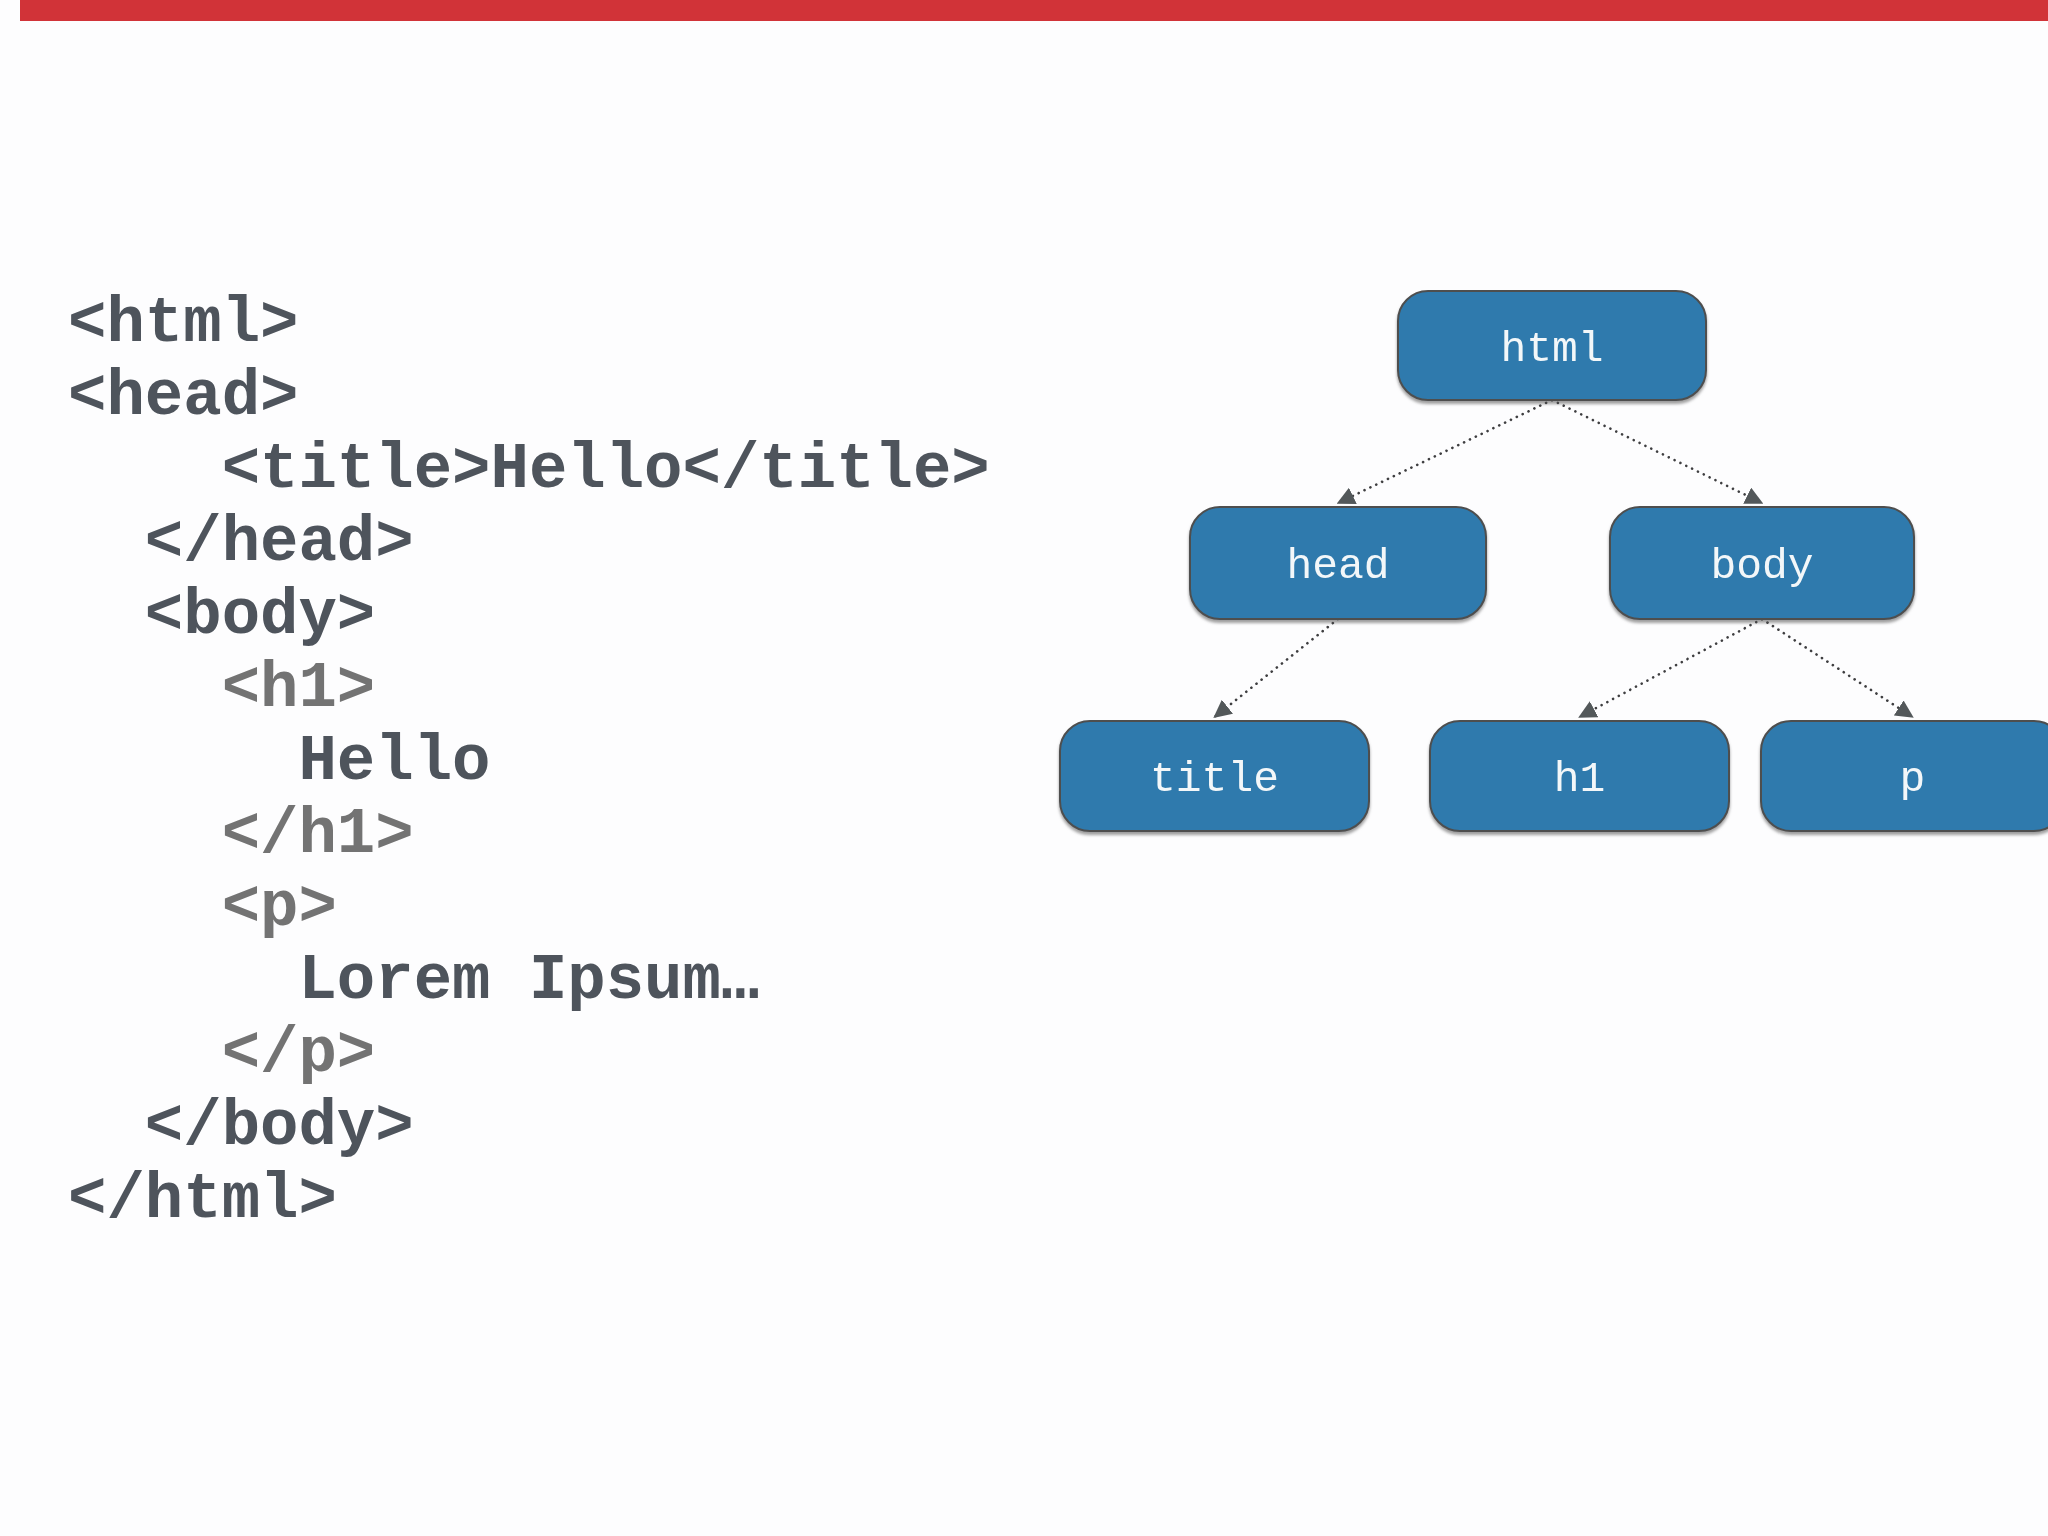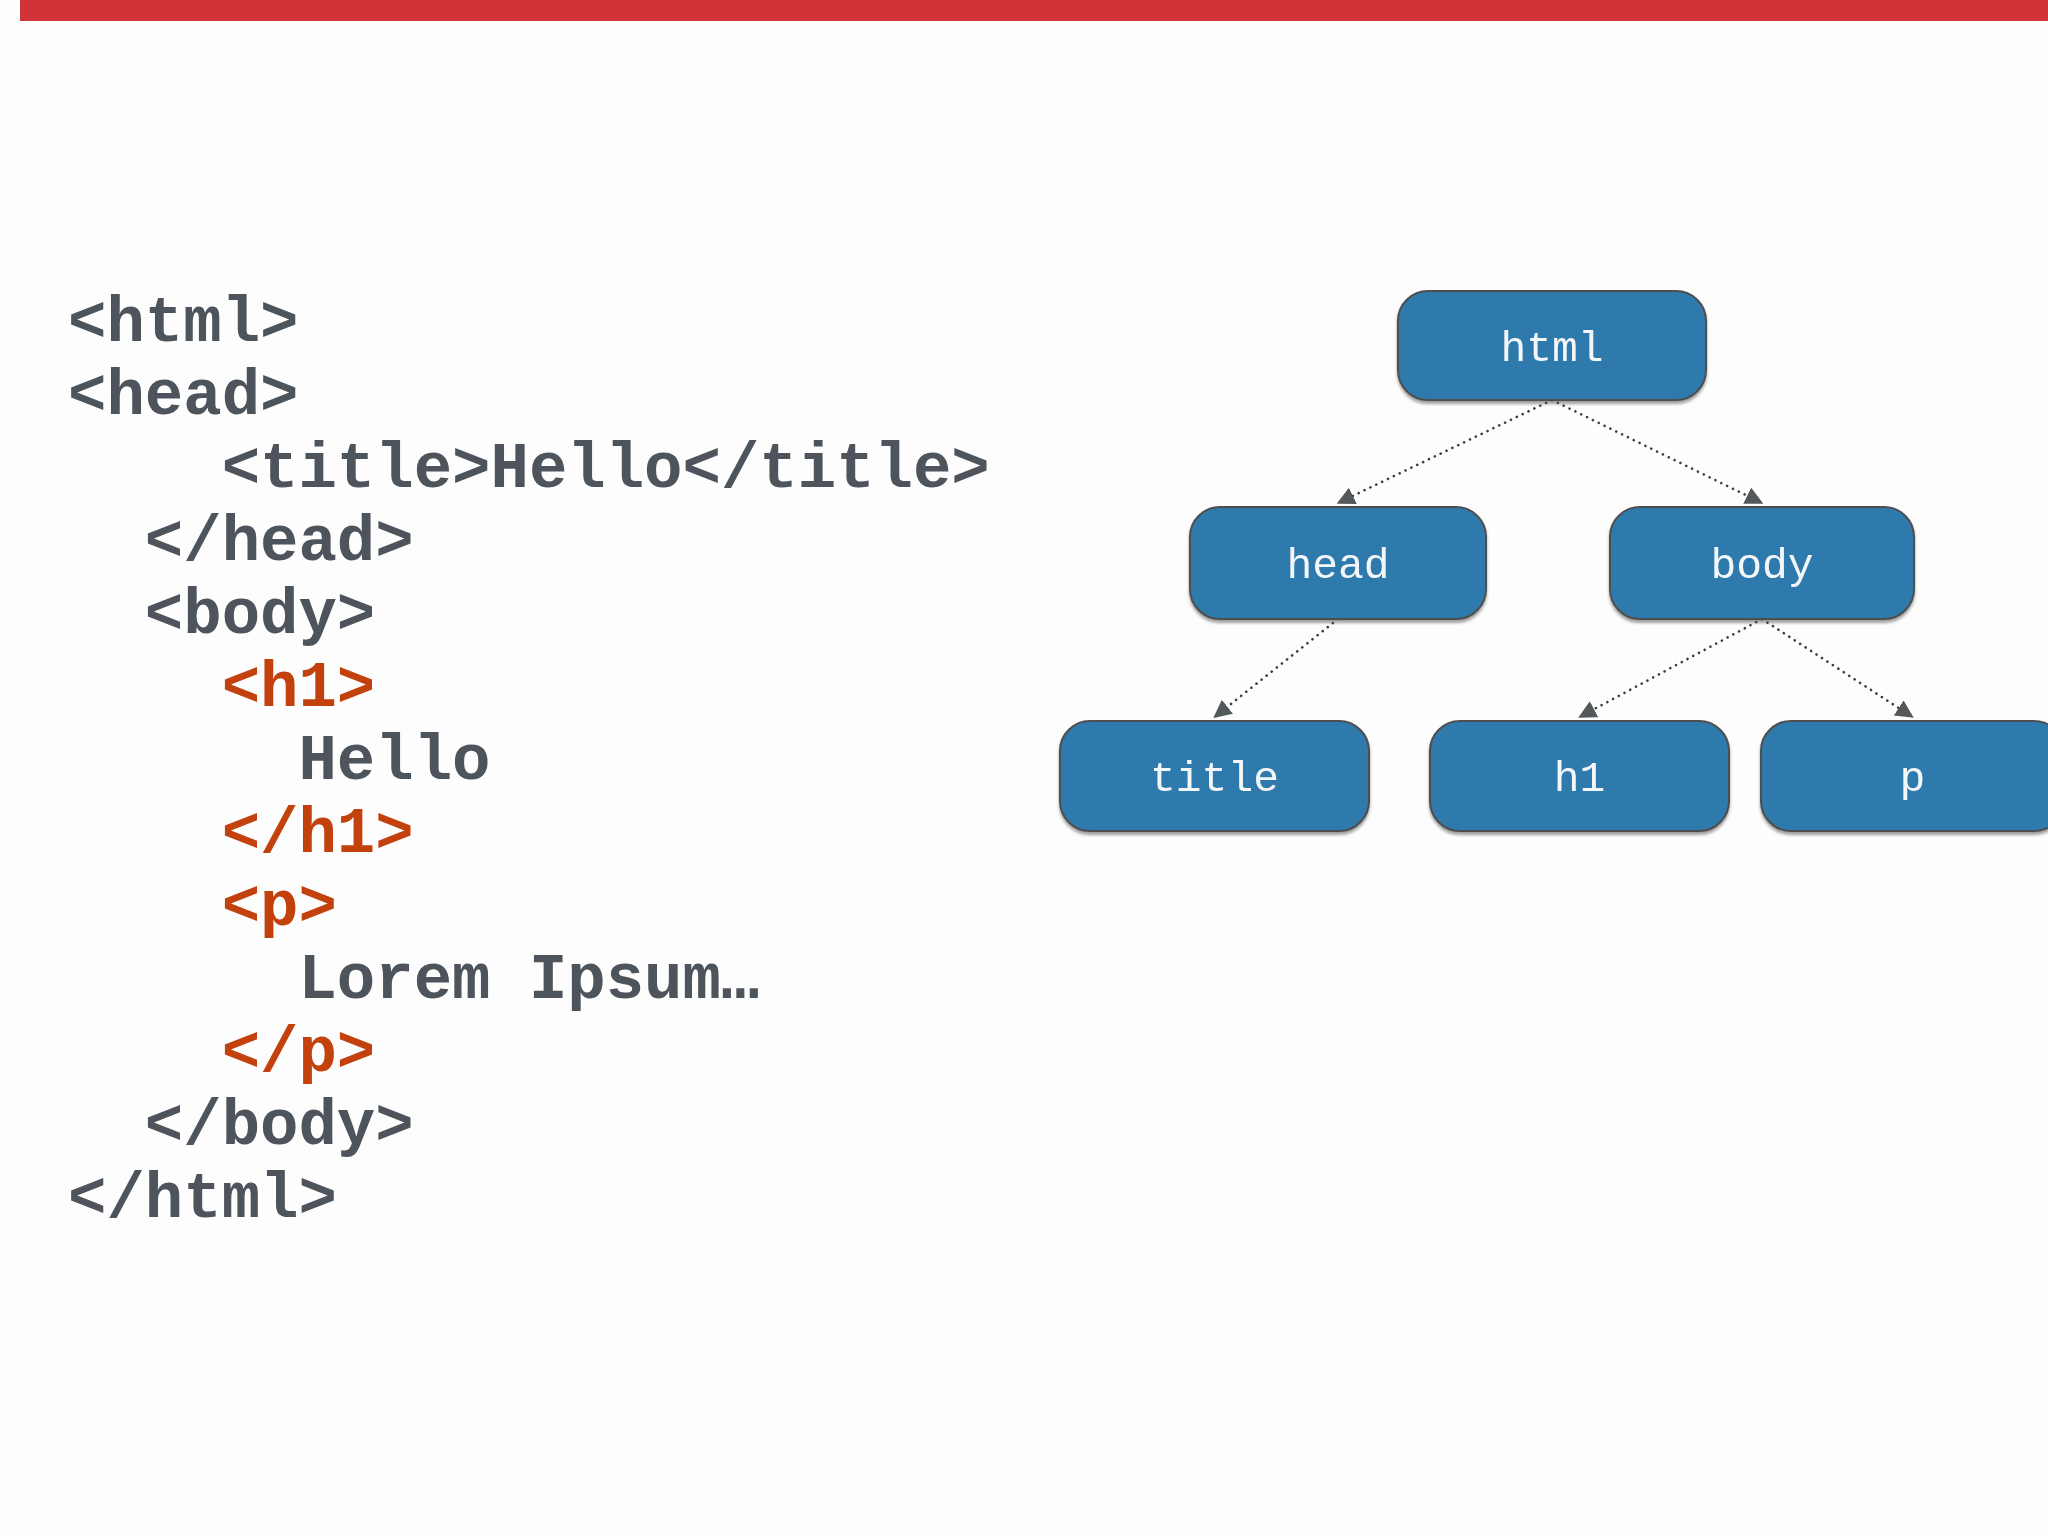--- a/index.html
+++ b/index.html
@@ -28,21 +28,21 @@
   }
   .code-line {
     height: 73px;
     line-height: 73px;
     font-family: "Liberation Mono", "DejaVu Sans Mono", monospace;
     font-weight: bold;
     font-size: 64px;
     color: #4e545c;
     white-space: pre;
   }
-  .code-line.hl { color: #c2410c; }
+  .code-line.hl { color: #737373; }
   .tree-svg {
     position: absolute;
     left: 0; top: 0;
     width: 2048px; height: 1536px;
   }
   .node-box {
     fill: #2f7aad;
     stroke: #4e4e4e;
     stroke-width: 2px;
     filter: drop-shadow(0px 3px 1.5px rgba(80,80,80,0.55));

